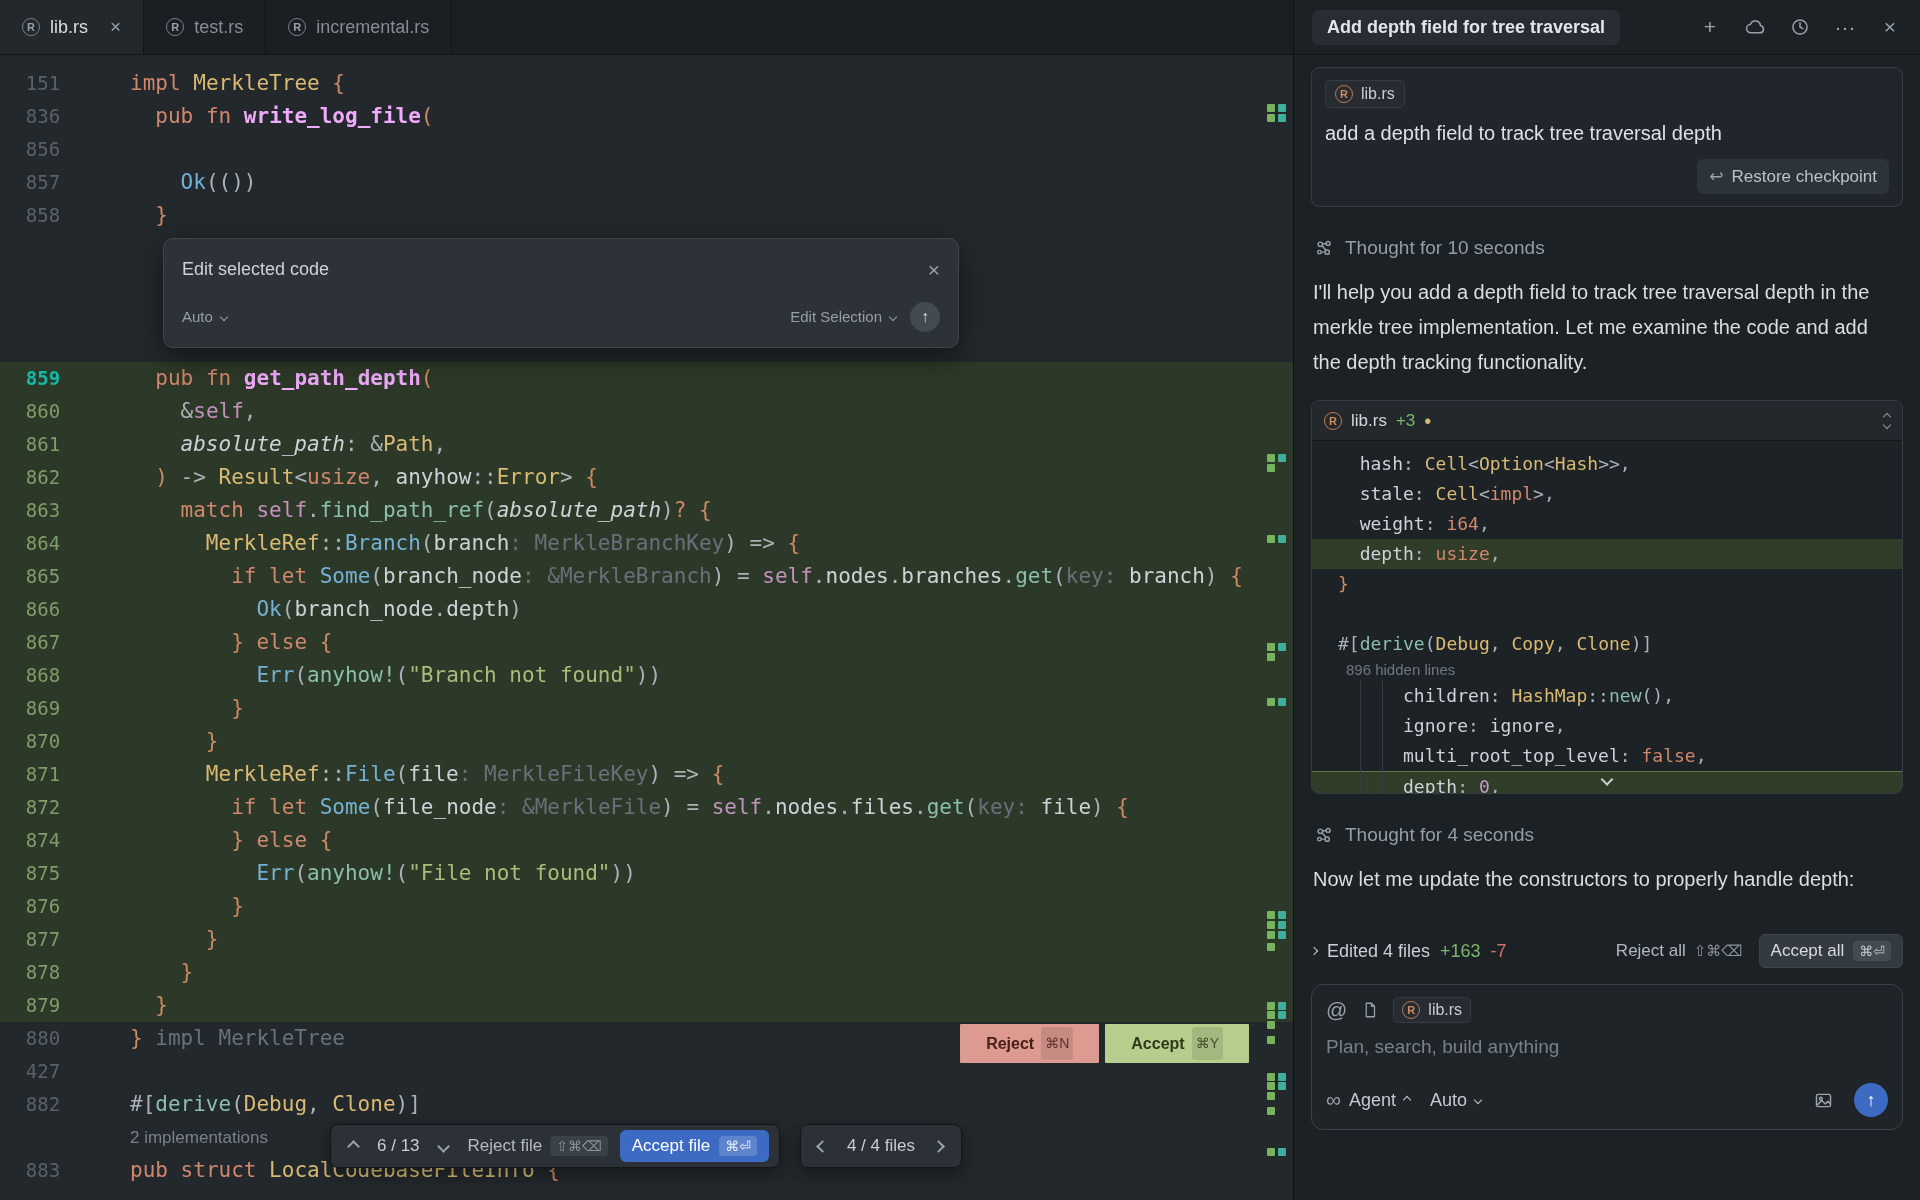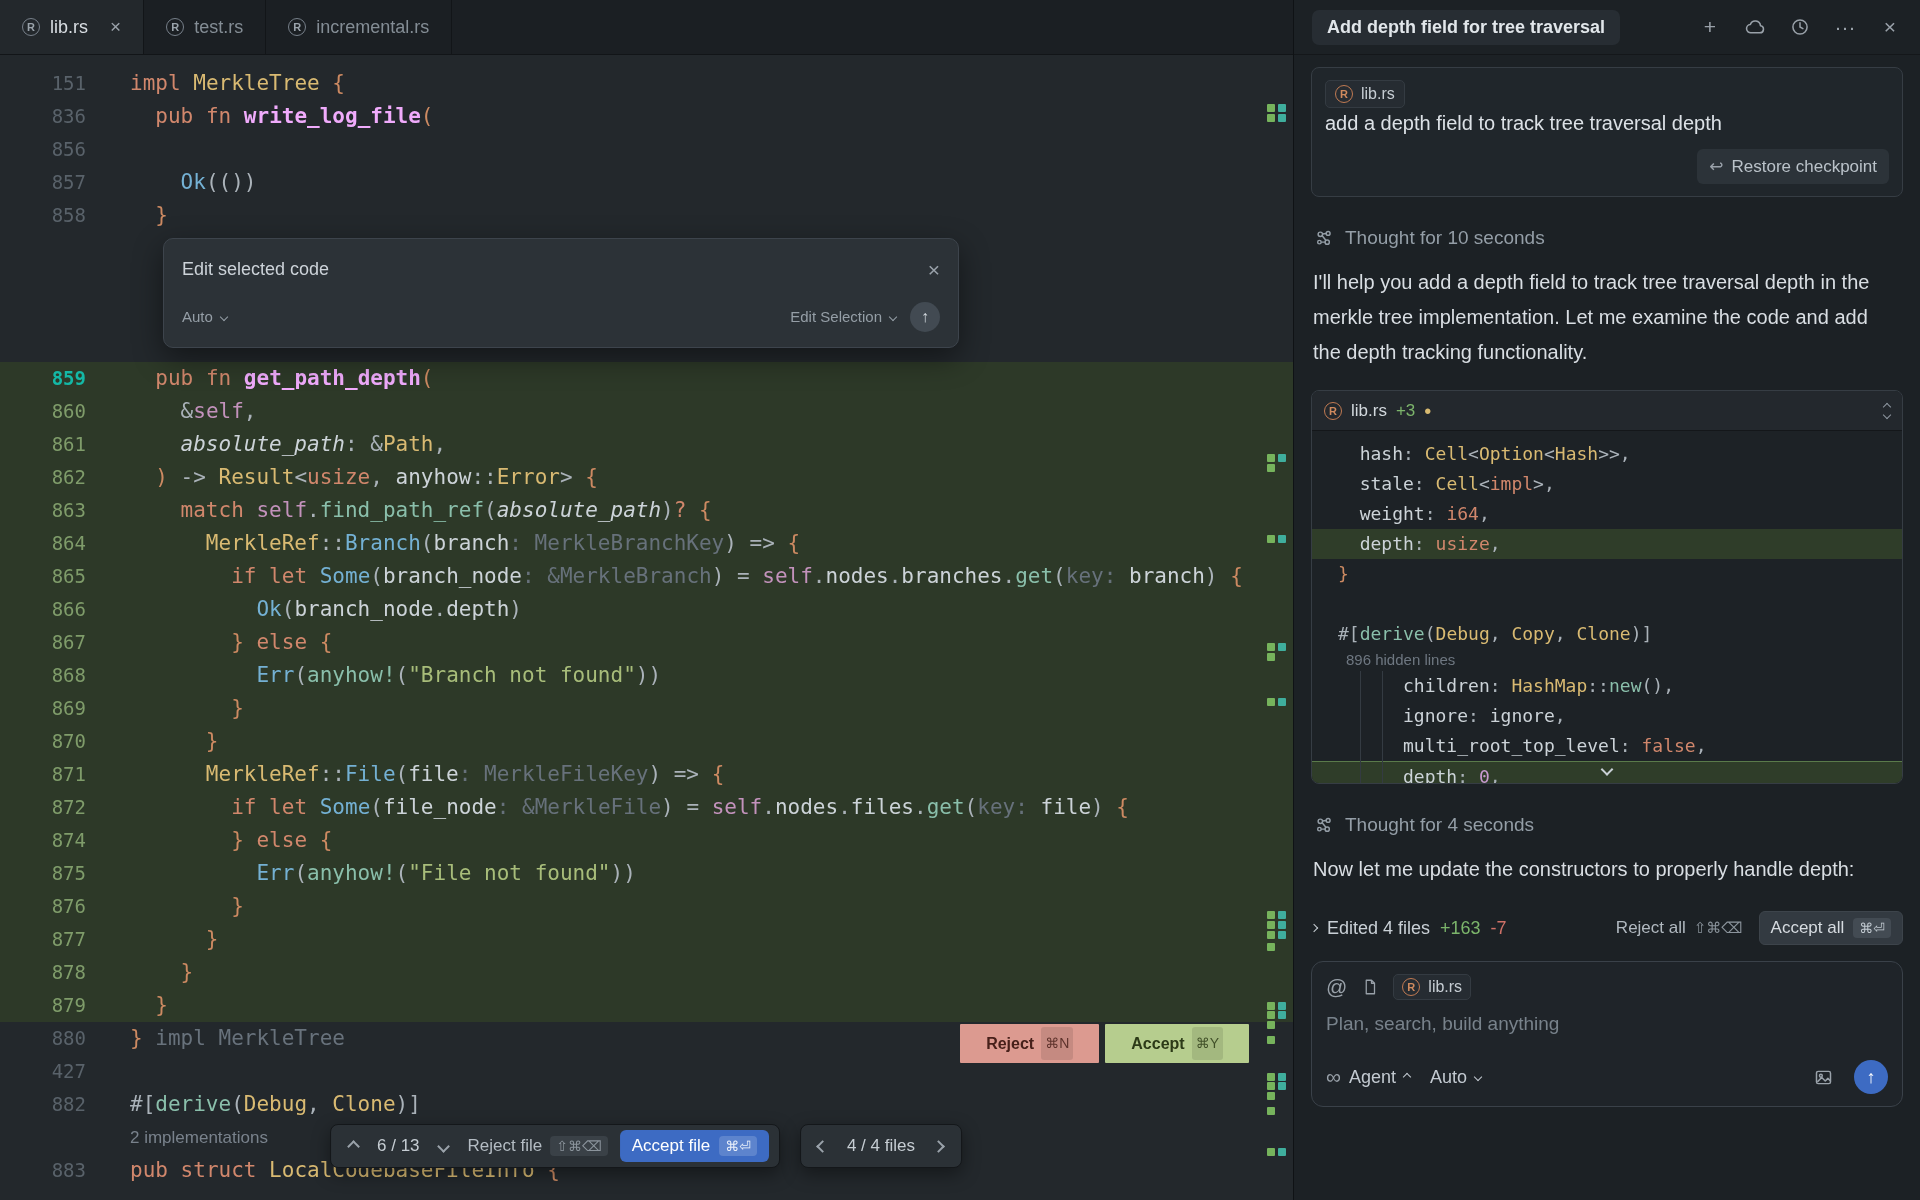--- a/index.html
+++ b/index.html
@@ -11,21 +11,21 @@
   #tab-bar{height:55px;background:#1b1f23;border-bottom:1px solid #121518;display:flex;align-items:stretch}
   .tab{display:flex;align-items:center;gap:10px;padding:0 22px;font-size:18px;color:#848d95;border-right:1px solid #121518;cursor:pointer}
   .tab.active{background:#23282c;color:#d9dee3}
   .tab-close{margin-left:12px;color:#9aa2aa;font-size:19px}
   .rust-icon{width:18px;height:18px;border-radius:50%;border:1.5px solid #77808a;display:inline-flex;align-items:center;justify-content:center;font-size:11px;font-weight:700;color:#9aa3ab;flex:none}
   .rust-icon.orange{border-color:#c07a52;color:#cf8a5e}
 
   #code-lines{padding-top:12px;font-family:"DejaVu Sans Mono",monospace;font-size:21px;line-height:33px;position:relative}
   .row{display:flex;height:33px;position:relative;white-space:pre}
   .row.added{background:#2d3928}
-  .gutter{flex:0 0 86px;text-align:right;font-size:19px;color:#59626a}
+  .gutter{flex:0 0 86px;text-align:center;font-size:19px;color:#59626a}
   .row.added .gutter{color:#7f9c6a}
   .row.active .gutter{color:#14b8a6;font-weight:700}
   .code{padding-left:44px;overflow:hidden}
   .lens{font-family:"Liberation Sans",sans-serif;font-size:17px;color:#79828c}
 
   
   .tk-d{color:#ccd3d8}.tk-kw{color:#d1876c}.tk-fn{color:#f0abfc;font-weight:700}
   .tk-ty{color:#d9ba72}.tk-en{color:#74b1d4}.tk-ca{color:#8abfab}.tk-st{color:#a8bd7a}
   .tk-sf{color:#c392bc}.tk-hi{color:#67717b}.tk-pu{color:#aab2b9}.tk-p1{color:#cd8a62}
   .tk-dm{color:#68727c}.tk-pa{color:#ccd3d8;font-style:italic}.tk-nu{color:#c79ad0}
@@ -69,42 +69,42 @@
   
   #panel{position:absolute;top:0;right:0;width:627px;height:1200px;background:#1c2125;border-left:1px solid #0f1215}
   .panel-header{height:55px;display:flex;align-items:center;padding:0 18px;border-bottom:1px solid #14171a;gap:12px}
   .thread-title{background:#272d33;border-radius:7px;padding:7px 15px;font-size:18px;color:#e1e6ea;font-weight:700}
   .header-icons{margin-left:auto;display:flex;gap:21px;align-items:center;color:#99a1a9}
   .hicon{display:inline-flex;align-items:center;justify-content:center;width:24px;height:24px;font-size:21px;cursor:pointer}
   .panel-body{padding:12px 17px 16px}
 
   .user-card{background:#20262b;border:1px solid #363d44;border-radius:8px;padding:12px 13px}
   .file-chip{display:inline-flex;align-items:center;gap:8px;background:#262c32;border:1px solid #343b42;border-radius:5px;padding:4px 9px;font-size:16px;color:#c6cdd3;cursor:pointer}
-  .user-text{margin-top:4px;font-size:20px;color:#dce1e6}
+  .user-text{margin-top:14px;font-size:20px;color:#dce1e6}
   .restore-row{display:flex;justify-content:flex-end;margin-top:14px}
   .restore-btn{display:flex;gap:8px;align-items:center;background:#2c3339;border:none;border-radius:6px;color:#bac2c9;font-size:17px;padding:7px 12px;cursor:pointer;font-family:inherit}
   .undo{font-size:17px;color:#9aa2aa}
 
   .thought-row{display:flex;gap:10px;align-items:center;color:#949ea7;font-size:19px;margin:30px 2px 0;cursor:pointer}
   .chat-para{margin:16px 2px 0;font-size:20px;line-height:35px;color:#d9dee3;max-width:580px}
 
   .diff-card{margin-top:20px;border:1px solid #363d44;border-radius:8px;overflow:hidden;position:relative;height:394px;background:#1d2226}
   .diff-header{height:40px;display:flex;align-items:center;gap:9px;padding:0 12px;background:#23282d;border-bottom:1px solid #14171a;font-size:17px;color:#d2d8dd;cursor:pointer}
   .diff-added{color:#7cb56b}
   .dot{color:#d8ba70;font-size:20px;line-height:1}
   .expand{margin-left:auto;display:flex;flex-direction:column;gap:2px;color:#8e97a0;cursor:pointer}
   .diff-body{position:relative;height:354px;padding-top:8px;font-family:"DejaVu Sans Mono",monospace;font-size:18px;line-height:30px;overflow:hidden}
   .dl{height:30px;padding-left:26px;white-space:pre;overflow:hidden}
   .dl.green{background:#2f3d29}
   .dl.gtop{border-top:1px solid #5a7a4a}
   .hidden-row{height:22px;line-height:22px;padding-left:34px;font-family:"Liberation Sans",sans-serif;font-size:15px;color:#6e7781;cursor:pointer}
   .guide{position:absolute;width:1px;background:#343b42;top:240px;height:114px}
   .diff-more{position:absolute;bottom:5px;left:50%;transform:translateX(-50%);color:#c9d0d6;z-index:3;cursor:pointer;text-shadow:0 1px 3px #000}
 
-  .review-row{display:flex;align-items:center;margin-top:24px;font-size:18px}
+  .review-row{display:flex;align-items:center;margin-top:37px;font-size:18px}
   .review-left{display:flex;gap:10px;align-items:center;color:#c9d0d6;cursor:pointer}
   .plus{color:#7cb56b}.minus{color:#cf7168}
   .review-right{margin-left:auto;display:flex;gap:16px;align-items:center}
   .reject-all{display:flex;gap:8px;background:none;border:none;color:#b1b9c0;font-size:17px;align-items:center;cursor:pointer;font-family:inherit}
   .reject-all .keys{background:none;font-size:15px;padding:0}
   .accept-all{display:flex;gap:9px;background:#333a41;border:1px solid #3d444b;border-radius:6px;color:#d6dbe0;font-size:17px;padding:6px 11px;align-items:center;cursor:pointer;font-family:inherit}
   .accept-all .keys{background:#434b53;color:#c2cad1}
 
   .composer{margin-top:16px;border:1px solid #3a4149;border-radius:12px;background:#1f2429;height:146px;padding:12px 14px;display:flex;flex-direction:column}
   .composer-chips{display:flex;gap:14px;align-items:center;color:#99a1a9}

